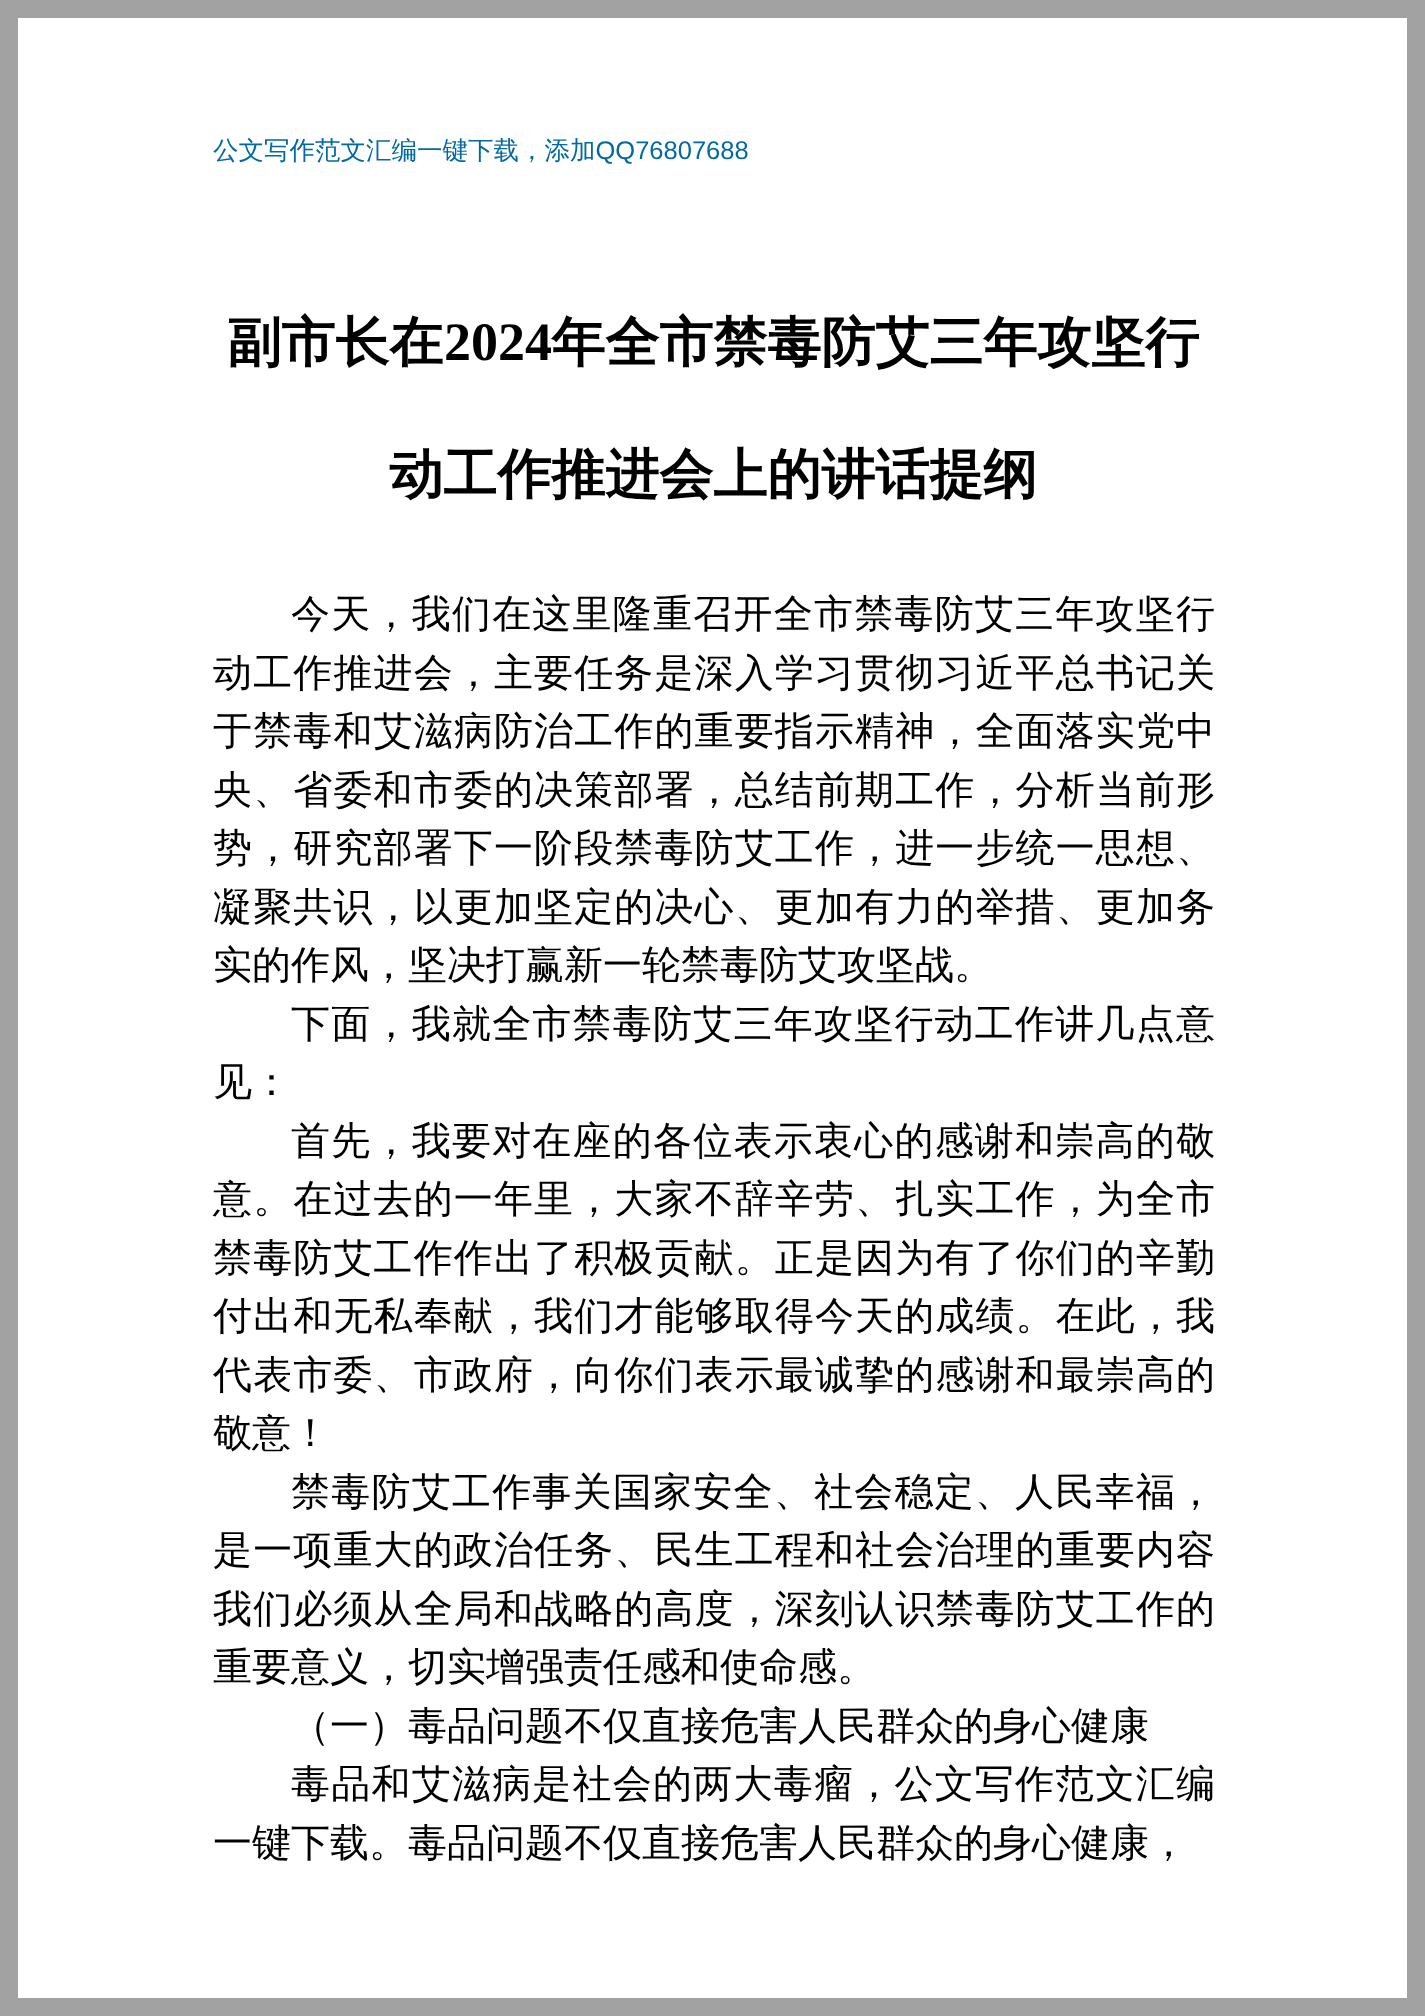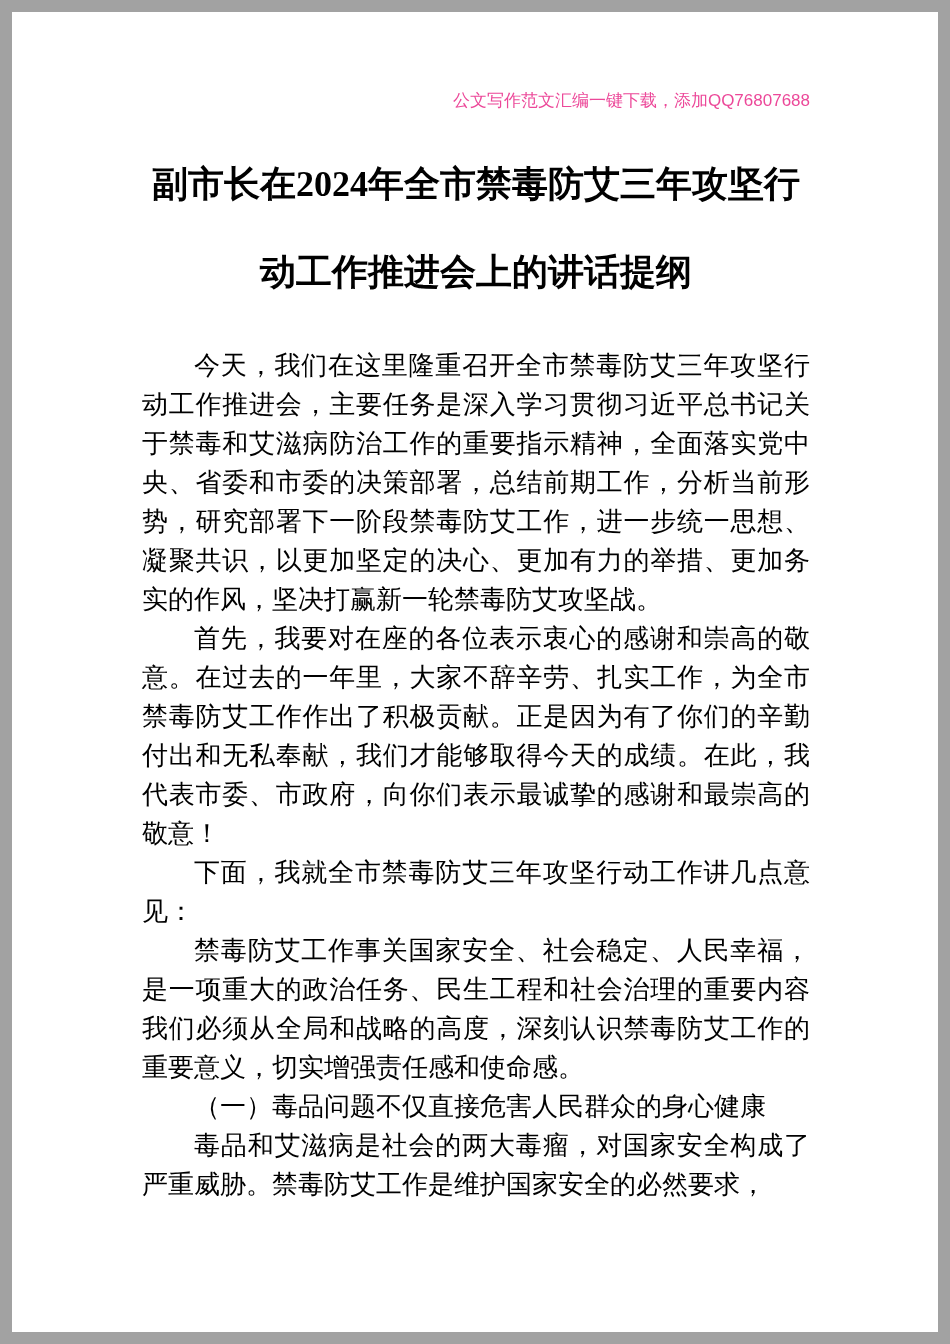--- a/index.html
+++ b/index.html
@@ -21,25 +21,25 @@
     left: 12px;
     top: 12px;
     width: 926px;
     height: 1320px;
     background: #ffffff;
     padding: 78px 128px 0 130px;
     overflow: hidden;
   }
 
   .notice {
-    text-align: right;
-    color: #ec4899;
+    text-align: left;
+    color: #0369a1;
     font-size: 17px;
     line-height: 22px;
-    margin-bottom: 28px;
+    margin-bottom: 72px;
     font-family: "Liberation Sans", "DejaVu Sans", sans-serif;
   }
 
   .doc-title {
     font-size: 36px;
     font-weight: bold;
     color: #000000;
     text-align: center;
     line-height: 88px;
     margin-bottom: 30px;
@@ -67,25 +67,25 @@
 <div class="page">
 
   <div class="notice">公文写作范文汇编一键下载，添加QQ76807688</div>
 
   <h1 class="doc-title">副市长在2024年全市禁毒防艾三年攻坚行动工作推进会上的讲话提纲</h1>
 
   <div class="body-text">
 
     <p class="para indent">今天，我们在这里隆重召开全市禁毒防艾三年攻坚行动工作推进会，主要任务是深入学习贯彻习近平总书记关于禁毒和艾滋病防治工作的重要指示精神，全面落实党中央、省委和市委的决策部署，总结前期工作，分析当前形势，研究部署下一阶段禁毒防艾工作，进一步统一思想、凝聚共识，以更加坚定的决心、更加有力的举措、更加务实的作风，坚决打赢新一轮禁毒防艾攻坚战。</p>
 
+    <p class="para indent">下面，我就全市禁毒防艾三年攻坚行动工作讲几点意见：</p>
+
     <p class="para indent">首先，我要对在座的各位表示衷心的感谢和崇高的敬意。在过去的一年里，大家不辞辛劳、扎实工作，为全市禁毒防艾工作作出了积极贡献。正是因为有了你们的辛勤付出和无私奉献，我们才能够取得今天的成绩。在此，我代表市委、市政府，向你们表示最诚挚的感谢和最崇高的敬意！</p>
-
-    <p class="para indent">下面，我就全市禁毒防艾三年攻坚行动工作讲几点意见：</p>
 
 
     <p class="para indent">禁毒防艾工作事关国家安全、社会稳定、人民幸福，是一项重大的政治任务、民生工程和社会治理的重要内容我们必须从全局和战略的高度，深刻认识禁毒防艾工作的重要意义，切实增强责任感和使命感。</p>
 
     <p class="para indent">（一）毒品问题不仅直接危害人民群众的身心健康</p>
 
-    <p class="para indent">毒品和艾滋病是社会的两大毒瘤，对国家安全构成了严重威胁。禁毒防艾工作是维护国家安全的必然要求，</p>
+    <p class="para indent">毒品和艾滋病是社会的两大毒瘤，公文写作范文汇编一键下载。毒品问题不仅直接危害人民群众的身心健康，</p>
   </div>
 
 </div>
 
 </body></html>

